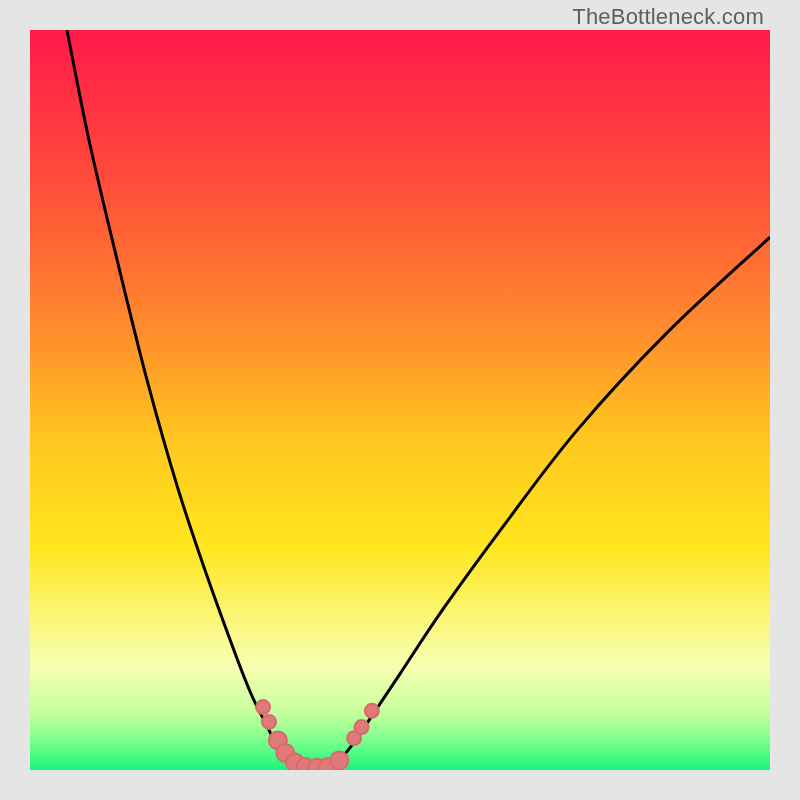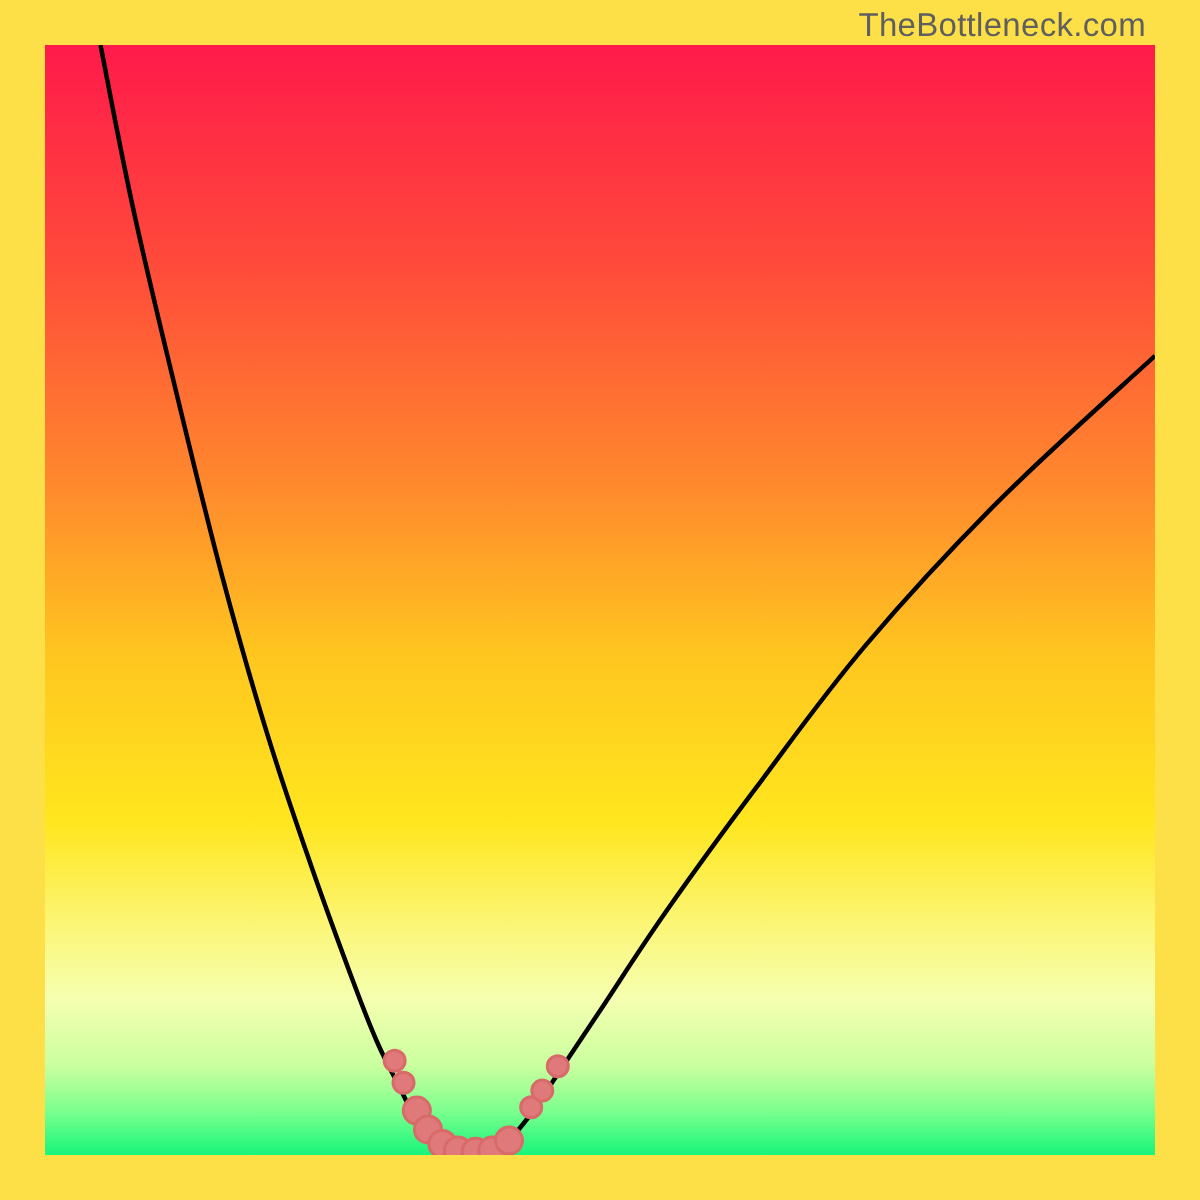--- a/index.html
+++ b/index.html
@@ -8,21 +8,21 @@
     width: 800px;
     height: 800px;
     background: #000;
     overflow: hidden;
     font-family: Arial, Helvetica, sans-serif;
   }
   .frame {
     position: absolute;
     left: 0; top: 0;
     width: 800px; height: 800px;
-    background: #fde047;
+    background: #e5e5e5;
   }
   .plot {
     position: absolute;
     left: 30px;
     top: 30px;
     width: 740px;
     height: 740px;
     overflow: hidden;
   }
   .gradient {

